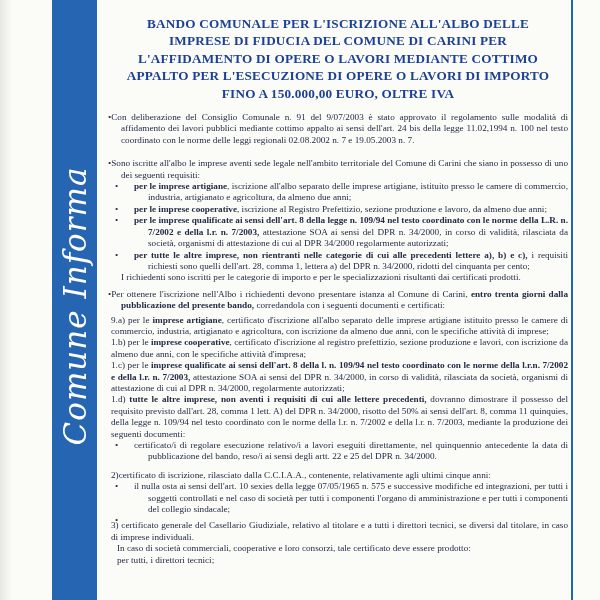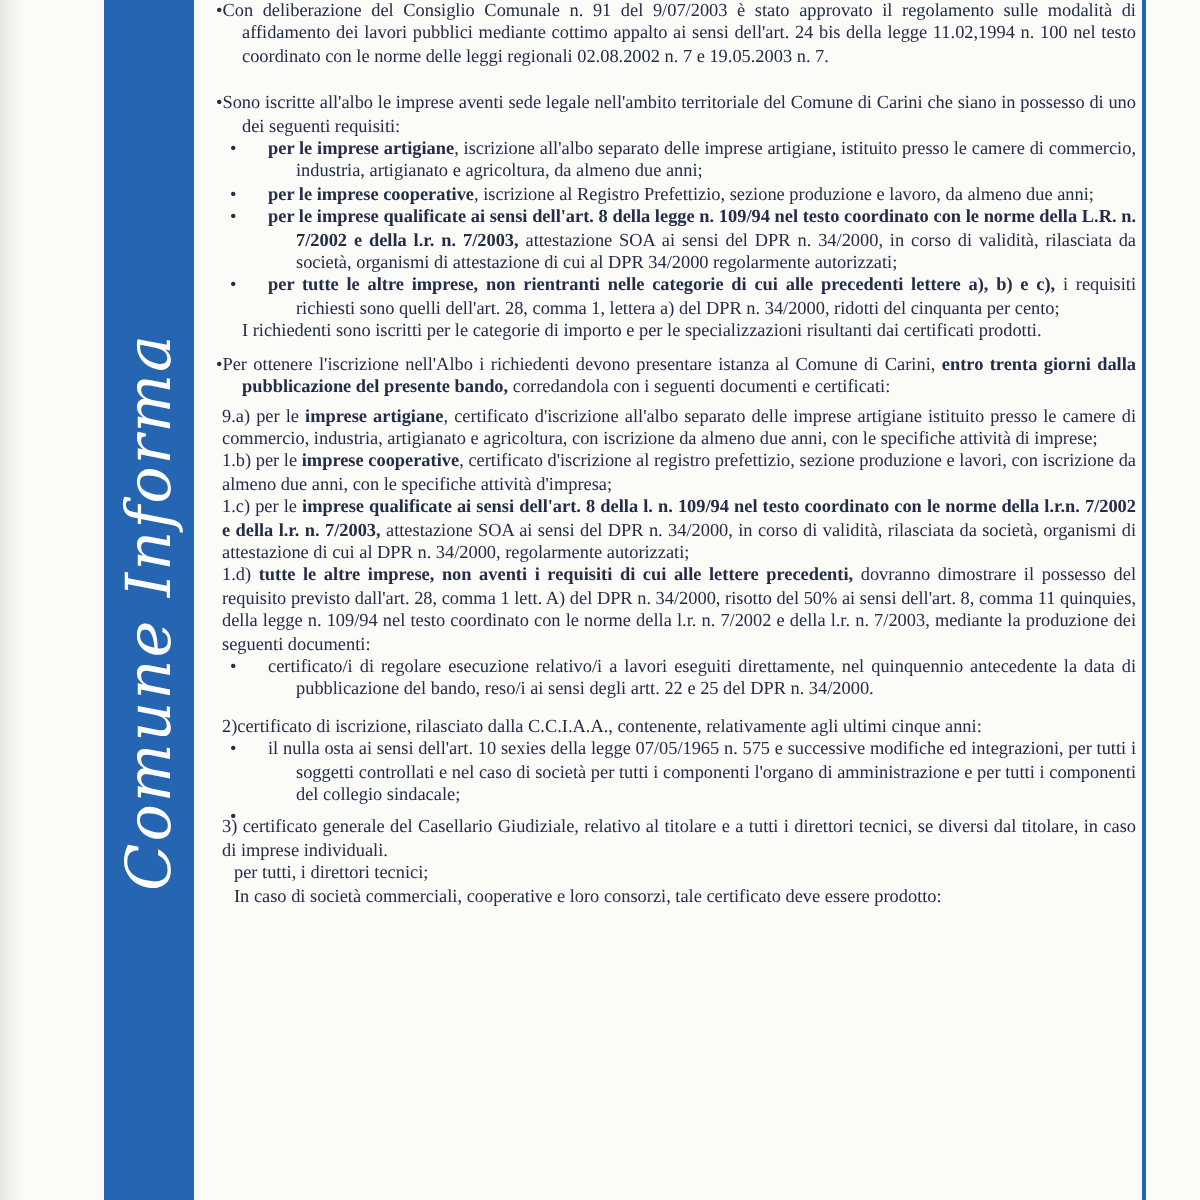--- a/index.html
+++ b/index.html
@@ -66,20 +66,25 @@
 <div class="scan">
   <div class="scan-edge-left"></div>
 
   <div class="blue-bar">
     <div class="bar-label">Comune Informa</div>
   </div>
 
   <div class="right-rule"></div>
 
   <div class="content">
+    <h1 class="title">BANDO COMUNALE PER L'ISCRIZIONE ALL'ALBO DELLE
+IMPRESE DI FIDUCIA DEL COMUNE DI CARINI PER
+L'AFFIDAMENTO DI OPERE O LAVORI MEDIANTE COTTIMO
+APPALTO PER L'ESECUZIONE DI OPERE O LAVORI DI IMPORTO
+FINO A 150.000,00 EURO, OLTRE IVA</h1>
 
     <p class="p1"><span class="blt">•</span><span>Con deliberazione del Consiglio Comunale n. 91 del 9/07/2003 è stato approvato il regolamento sulle modalità di affidamento dei lavori pubblici mediante cottimo appalto ai sensi dell'art. 24 bis della legge 11.02,1994 n. 100 nel testo coordinato con le norme delle leggi regionali 02.08.2002 n. 7 e 19.05.2003 n. 7.</span></p>
 
     <p class="p1 gap-lg"><span class="blt">•</span><span>Sono iscritte all'albo le imprese aventi sede legale nell'ambito territoriale del Comune di Carini che siano in possesso di uno dei seguenti requisiti:</span></p>
 
     <p class="li2"><span class="blt">•</span><span class="b">per le imprese artigiane</span><span>, iscrizione all'albo separato delle imprese artigiane, istituito presso le camere di commercio, industria, artigianato e agricoltura, da almeno due anni;</span></p>
 
     <p class="li2"><span class="blt">•</span><span class="b">per le imprese cooperative</span><span>, iscrizione al Registro Prefettizio, sezione produzione e lavoro, da almeno due anni;</span></p>
 
     <p class="li2"><span class="blt">•</span><span class="b">per le imprese qualificate ai sensi dell'art. 8 della legge n. 109/94 nel testo coordinato con le norme della L.R. n. 7/2002 e della l.r. n. 7/2003,</span><span> attestazione SOA ai sensi del DPR n. 34/2000, in corso di validità, rilasciata da società, organismi di attestazione di cui al DPR 34/2000 regolarmente autorizzati;</span></p>
@@ -101,17 +106,17 @@
     <p class="li2"><span class="blt">•</span><span>certificato/i di regolare esecuzione relativo/i a lavori eseguiti direttamente, nel quinquennio antecedente la data di pubblicazione del bando, reso/i ai sensi degli artt. 22 e 25 del DPR n. 34/2000.</span></p>
 
     <p class="pnum gap-md">2)certificato di iscrizione, rilasciato dalla C.C.I.A.A., contenente, relativamente agli ultimi cinque anni:</p>
 
     <p class="li2"><span class="blt">•</span><span>il nulla osta ai sensi dell'art. 10 sexies della legge 07/05/1965 n. 575 e successive modifiche ed integrazioni, per tutti i soggetti controllati e nel caso di società per tutti i componenti l'organo di amministrazione e per tutti i componenti del collegio sindacale;</span></p>
 
     <p class="li2"><span class="blt">•</span></p>
 
     <p class="pnum gap-sm">3) certificato generale del Casellario Giudiziale, relativo al titolare e a tutti i direttori tecnici, se diversi dal titolare, in caso di imprese individuali.</p>
 
+    <p class="pind">In caso di società commerciali, cooperative e loro consorzi, tale certificato deve essere prodotto:</p>
+
     <p class="pind">per tutti, i direttori tecnici;</p>
-
-    <p class="pind">In caso di società commerciali, cooperative e loro consorzi, tale certificato deve essere prodotto:</p>
   </div>
 </div>
 
 </body></html>

